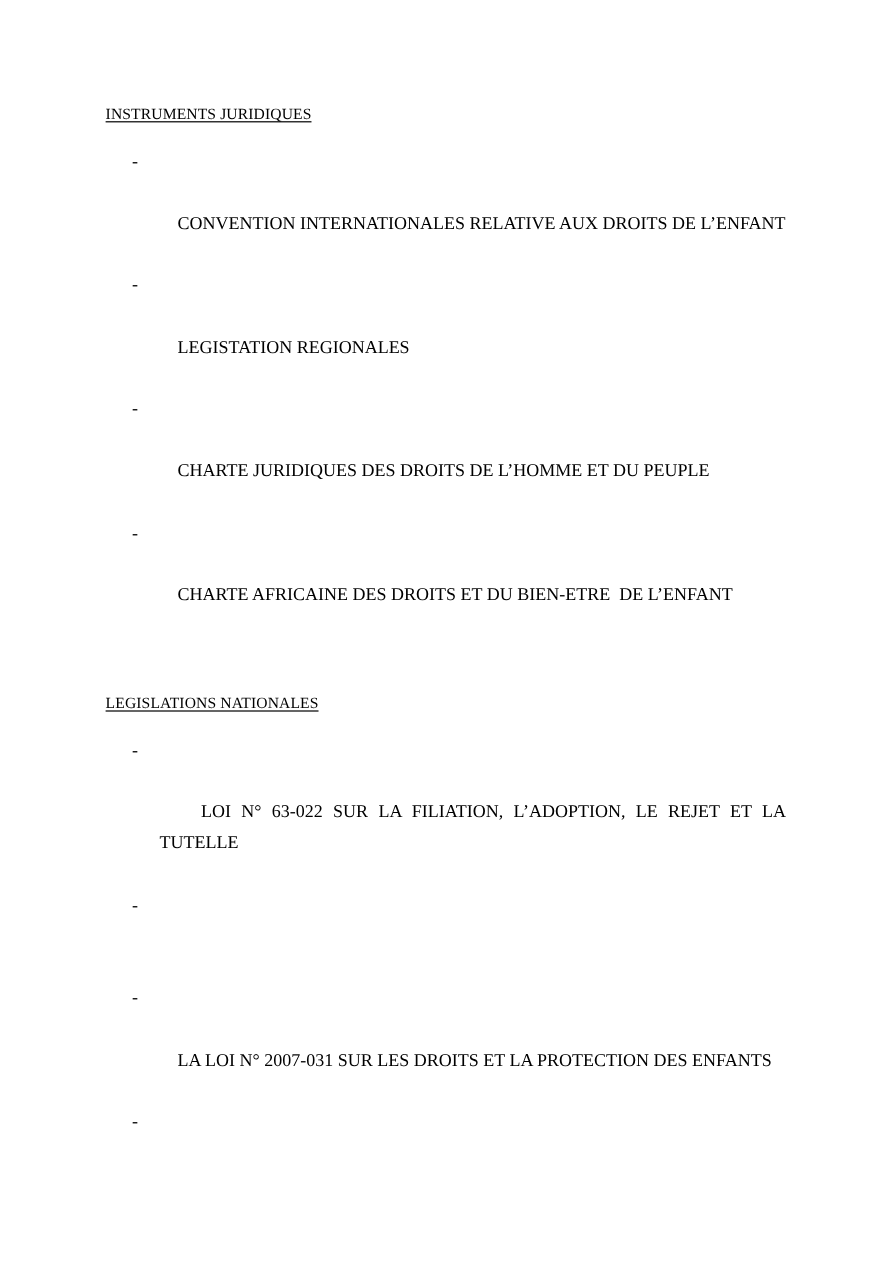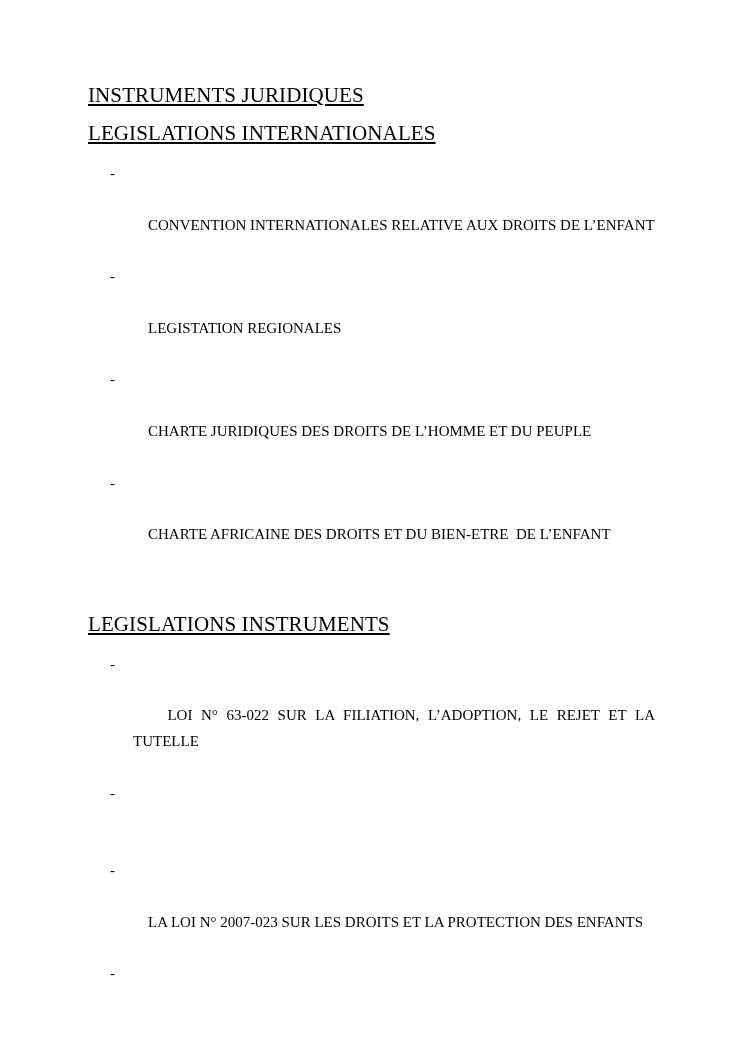--- a/index.html
+++ b/index.html
@@ -16,21 +16,21 @@
     height: 1053px;
     background: var(--page-bg, #ffffff);
     color: var(--text-color, #000000);
     font-family: "Liberation Serif", "DejaVu Serif", serif;
     font-size: 15px;
     padding: 85px 89px 20px 88px;
   }
   .section { margin-bottom: 40px; }
   .section.no-items { margin-bottom: 0; }
   .heading {
-    font-size: 21px;
+    font-size: 13px;
     font-weight: normal;
     line-height: 20px;
     text-decoration: underline;
     text-underline-offset: 2px;
     margin-bottom: 18px;
     letter-spacing: 0.1px;
   }
   .items { width: 100%; }
   .item {
     position: relative;
@@ -51,21 +51,20 @@
 <body>
 
 <main class="page">
   <div id="content">
   <section class="section no-items">
     <h2 class="heading">INSTRUMENTS JURIDIQUES</h2>
     <div class="items"></div>
   </section>
 
   <section class="section">
-    <h2 class="heading">LEGISLATIONS INTERNATIONALES</h2>
     <div class="items">
   <div class="item">
     <span class="dash">-</span>
     <span class="item-text"><span>CONVENTION INTERNATIONALES RELATIVE AUX DROITS DE L’ENFANT</span></span>
   </div>
 
   <div class="item">
     <span class="dash">-</span>
     <span class="item-text"><span>LEGISTATION REGIONALES</span></span>
   </div>
@@ -76,34 +75,34 @@
   </div>
 
   <div class="item">
     <span class="dash">-</span>
     <span class="item-text"><span>CHARTE AFRICAINE DES DROITS ET DU BIEN-ETRE  DE L’ENFANT</span></span>
   </div>
 </div>
   </section>
 
   <section class="section">
-    <h2 class="heading">LEGISLATIONS INSTRUMENTS</h2>
+    <h2 class="heading">LEGISLATIONS NATIONALES</h2>
     <div class="items">
   <div class="item">
     <span class="dash">-</span>
     <span class="item-text"><span>LOI N° 63-022 SUR LA FILIATION, L’ADOPTION, LE REJET ET LA TUTELLE</span></span>
   </div>
 
   <div class="item">
     <span class="dash">-</span>
   </div>
 
   <div class="item">
     <span class="dash">-</span>
-    <span class="item-text"><span>LA LOI N° 2007-023 SUR LES DROITS ET LA PROTECTION DES ENFANTS</span></span>
+    <span class="item-text"><span>LA LOI N° 2007-031 SUR LES DROITS ET LA PROTECTION DES ENFANTS</span></span>
   </div>
 
   <div class="item">
     <span class="dash">-</span>
     
   </div>
 </div>
   </section>
 
 </div>

